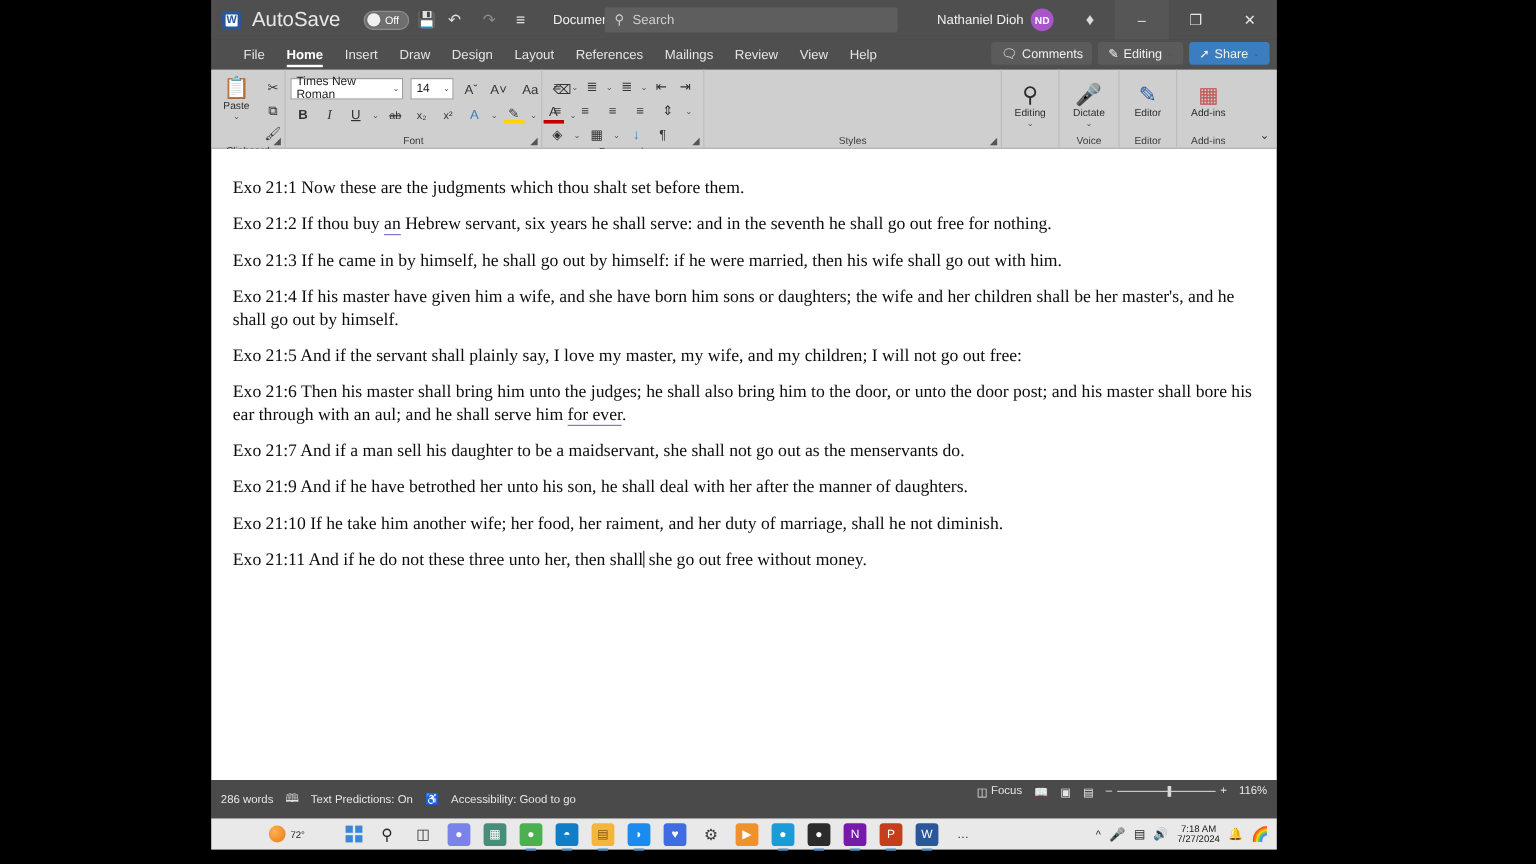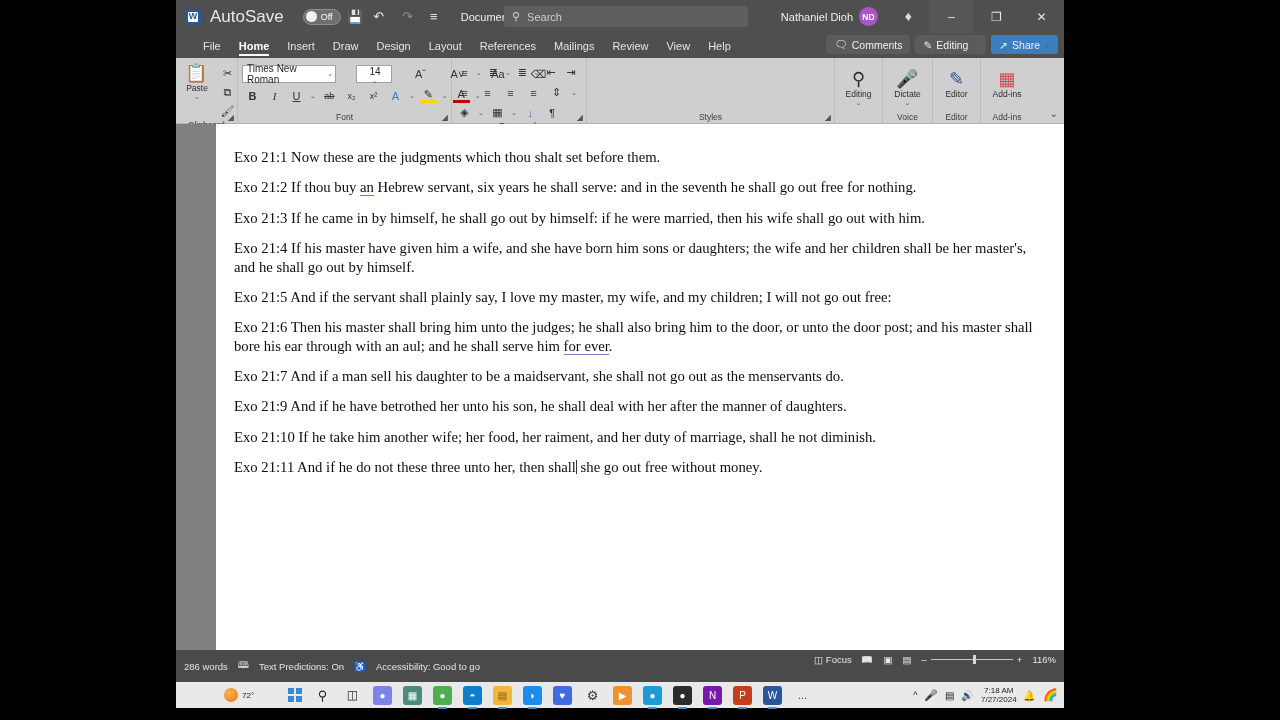--- a/index.html
+++ b/index.html
@@ -99,36 +99,36 @@
   .btn-vert .ic { font-size:18px; line-height:19px; }
   .rowbtn { width:17px; height:17px; display:flex; align-items:center; justify-content:center;
             font-size:11px; color:#333; }
   .small-caret { font-size:7px; color:#555; }
 
   .fontbox, .sizebox {
     height:18px; background:#fff; border:1px solid #a0a0a0; display:flex; align-items:center;
     padding:0 2px 0 4px; font-size:10px; color:#222; justify-content:space-between;
   }
   .fontbox { width:94px; }
-  .sizebox { width:36px;flex-direction:column; }
+  .sizebox { width:36px; }
 
   .stylecard {
     width:76px; height:42px; background:#fff; border:1px solid #bdbdbd;
     display:flex; align-items:center; justify-content:center; font-size:10px; color:#333;
     margin-right:3px;
   }
   .stylecard.heading { color:#2e74b5; font-size:17px; font-family:"Liberation Sans",sans-serif; }
   .stylescroll { display:flex; flex-direction:column; gap:1px; }
   .stylescroll div { width:12px; height:12px; border:1px solid #b5b5b5; background:#e3e3e3;
                      font-size:6px; display:flex; align-items:center; justify-content:center; color:#444; }
   .dlg { position:absolute; right:3px; bottom:1px; font-size:8px; color:#555; }
   .ribbon-collapse { position:absolute; right:6px; bottom:4px; font-size:10px; color:#444; }
 
   
-  .docarea { flex:1; background:#808080; overflow:hidden; position:relative; display:flex; justify-content:flex-end;padding-left:40px; }
+  .docarea { flex:1; background:#808080; overflow:hidden; position:relative; display:flex; justify-content:flex-end; }
   .page {
     width: 888px; background:#ffffff; padding: 24px 18px 0 18px;
   }
   .para {
     font-family:"Liberation Serif", serif; font-size:14.7px; color:#0d0d0d;
     line-height:1.25; margin-bottom:12px; text-align:left;
   }
   .sq { border-bottom: 1.5px solid #7a7ad0; }
   .caret { display:inline-block; width:1px; height:14px; background:#333; vertical-align:-2px; }
 
@@ -247,21 +247,21 @@
             <div class="rowbtn">⧉</div>
             <div class="rowbtn">🖌</div>
           </div>
         </div>
         <div class="glabel">Clipboard</div>
         <div class="dlg">◢</div>
       </div>
 
       <div class="rgroup" style="width:214px">
         <div class="rbody" style="flex-direction:column;gap:4px;padding-top:5px;width:100%">
-          <div style="display:flex;align-items:center;gap:20px">
+          <div style="display:flex;align-items:flex-end;gap:6px">
             <div class="fontbox">
               <span>Times New Roman</span>
               <span class="small-caret">⌄</span>
             </div>
             <div class="sizebox">
               <span>14</span>
               <span class="small-caret">⌄</span>
             </div>
             <div class="rowbtn">Aˇ</div>
             <div class="rowbtn">A˅</div>

